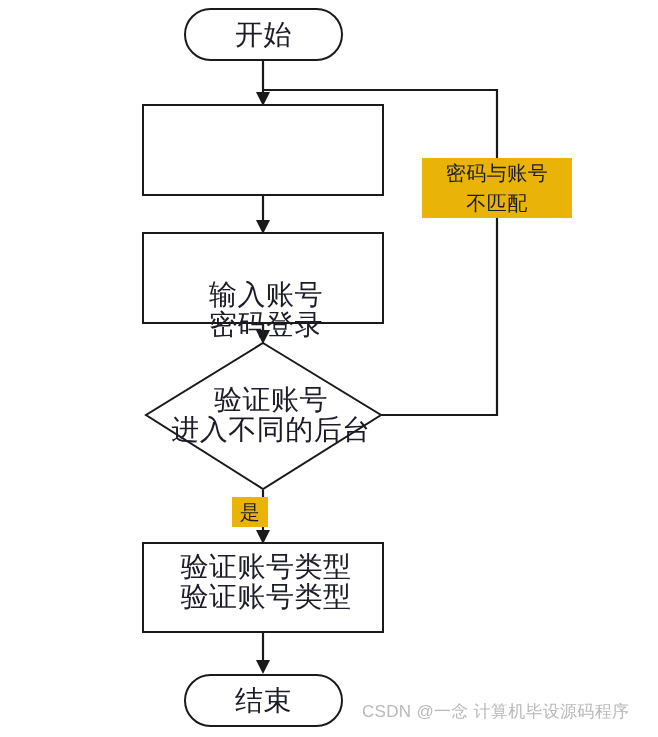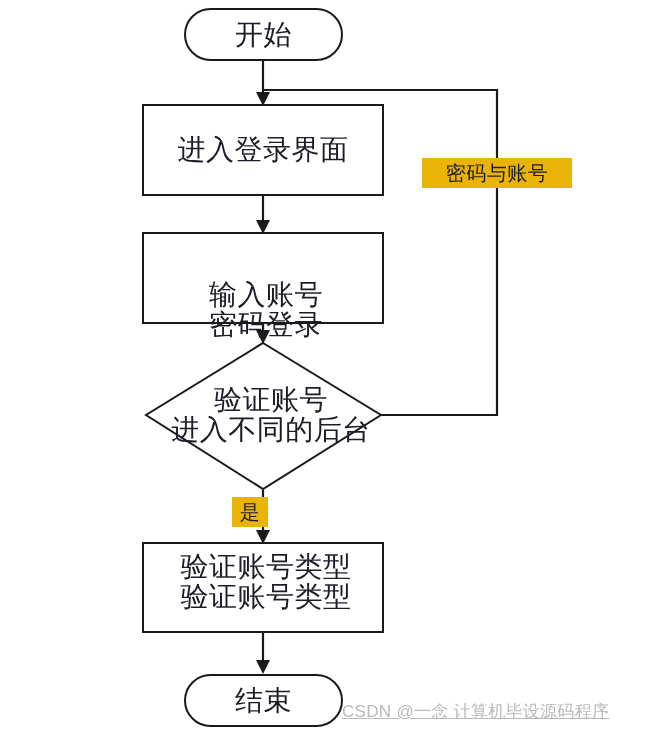--- a/index.html
+++ b/index.html
@@ -121,40 +121,40 @@
     <polygon class="node-shape" points="263,343 381,415 263,489 146,415"></polygon>
 
     <rect class="node-shape" x="143" y="543" width="240" height="89"></rect>
 
     <rect class="node-shape" x="185" y="675" width="157" height="51" rx="25.5" ry="25.5"></rect>
 
   </svg>
 
   <div class="node-text" style="left:185px; top:20px; width:157px;">开始</div>
 
-  <div class="node-text" style="left:143px; top:135px; width:240px;">进入登录界面</div>
 
   <div class="node-text" style="left:146px; top:248px; width:240px;margin-top:32px;">
     <div>输入账号</div>
     <div>密码登录</div>
   </div>
 
   <div class="node-text" style="left:148px; top:385px; width:246px;">
     <div>验证账号</div>
     <div>进入不同的后台</div>
   </div>
 
   <div class="node-text" style="left:146px; top:552px; width:240px;">
     <div>验证账号类型</div>
     <div>验证账号类型</div>
   </div>
 
   <div class="node-text" style="left:185px; top:686px; width:157px;">结束</div>
 
   <div class="edge-label" style="left:422px; top:158px; width:150px;">
     <div>密码与账号</div>
+    <div>不匹配</div>
   </div>
 
   <div class="edge-label" style="left:232px; top:497px; width:36px;">是</div>
 
-  <div class="watermark" style="left:342px; top:700px;text-decoration:underline;">CSDN @一念 计算机毕设源码程序</div>
+  <div class="watermark" style="left:362px; top:700px;">CSDN @一念 计算机毕设源码程序</div>
 
 </div>
 
 </body></html>

